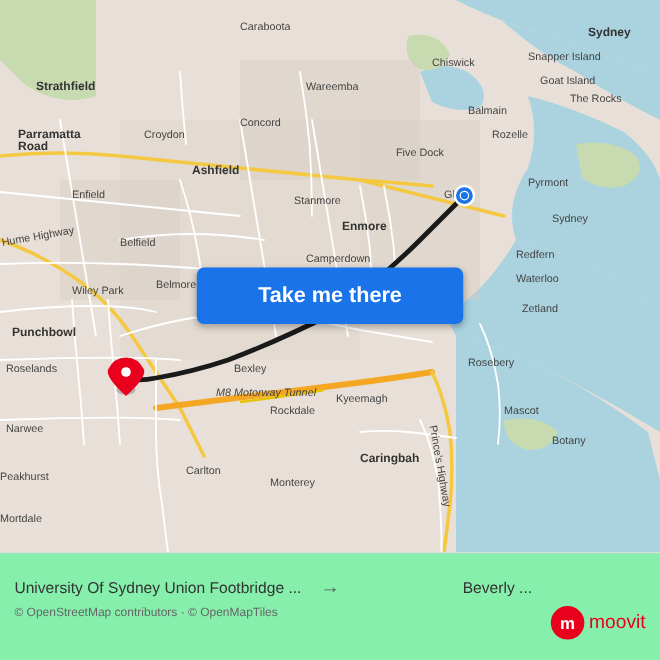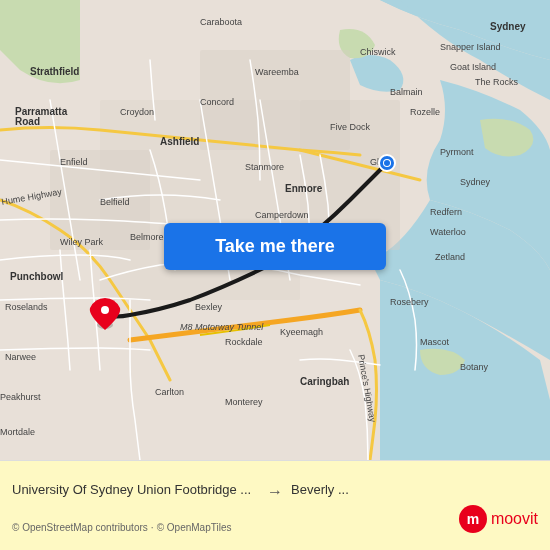--- a/index.html
+++ b/index.html
@@ -41,21 +41,21 @@
       display: flex;
       align-items: center;
       justify-content: center;
       box-shadow: 0 2px 6px rgba(0,0,0,0.3);
       z-index: 10;
     }
 
     #bottom-bar {
       width: 550px;
       height: 90px;
-      background-color: #fef9c3;
+      background-color: #86efac;
       display: flex;
       flex-direction: column;
       justify-content: center;
       border-top: 1px solid #ddd;
     }
 
     #route-row {
       display: flex;
       align-items: center;
       padding: 8px 12px 4px 12px;
@@ -76,25 +76,26 @@
       font-size: 16px;
     }
 
     #dest-text {
       font-size: 13px;
       color: #333;
       flex: 1;
       white-space: nowrap;
       overflow: hidden;
       text-overflow: ellipsis;
+      text-align: center;
     }
 
     #powered-row {
       display: flex;
-      align-items: flex-end;
+      align-items: flex-start;
       padding: 2px 12px 6px 12px;
       justify-content: space-between;
     }
 
     #attribution-text {
       font-size: 10px;
       color: #666;
     }
 
     #moovit-logo {

